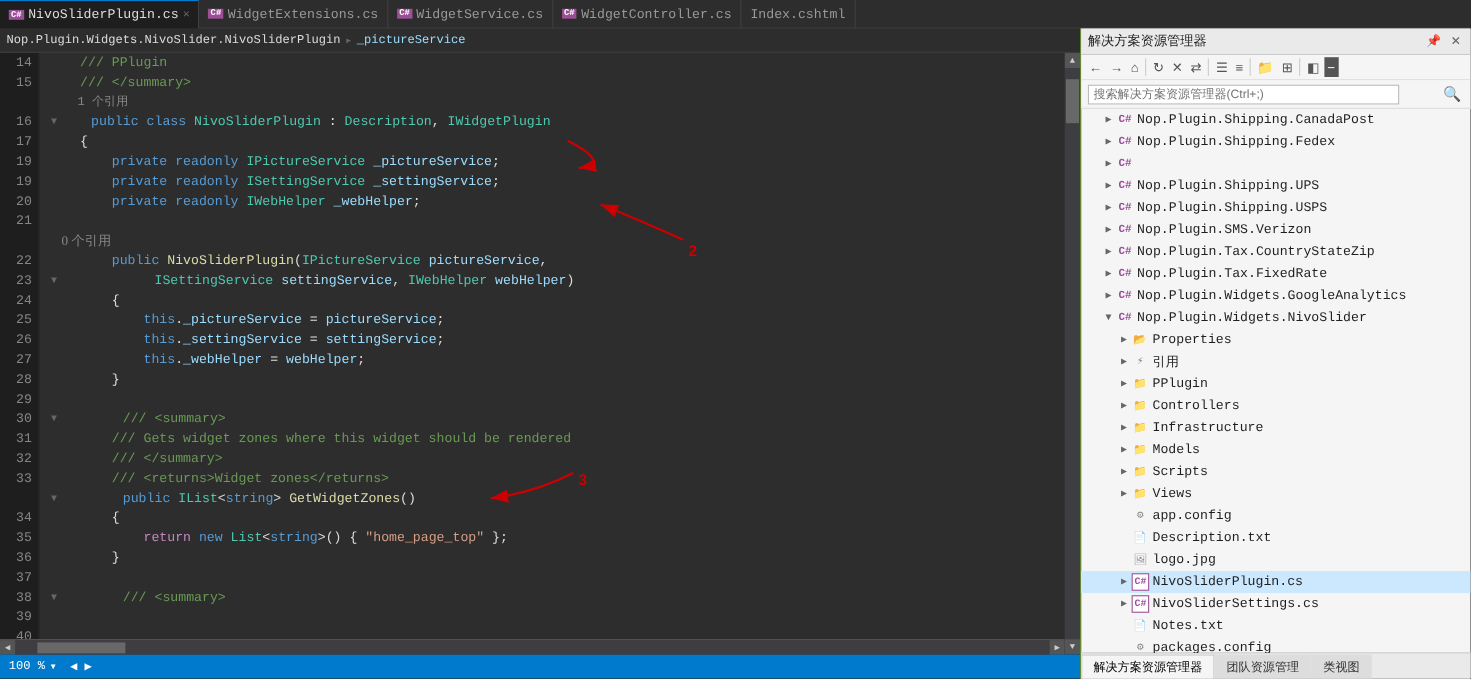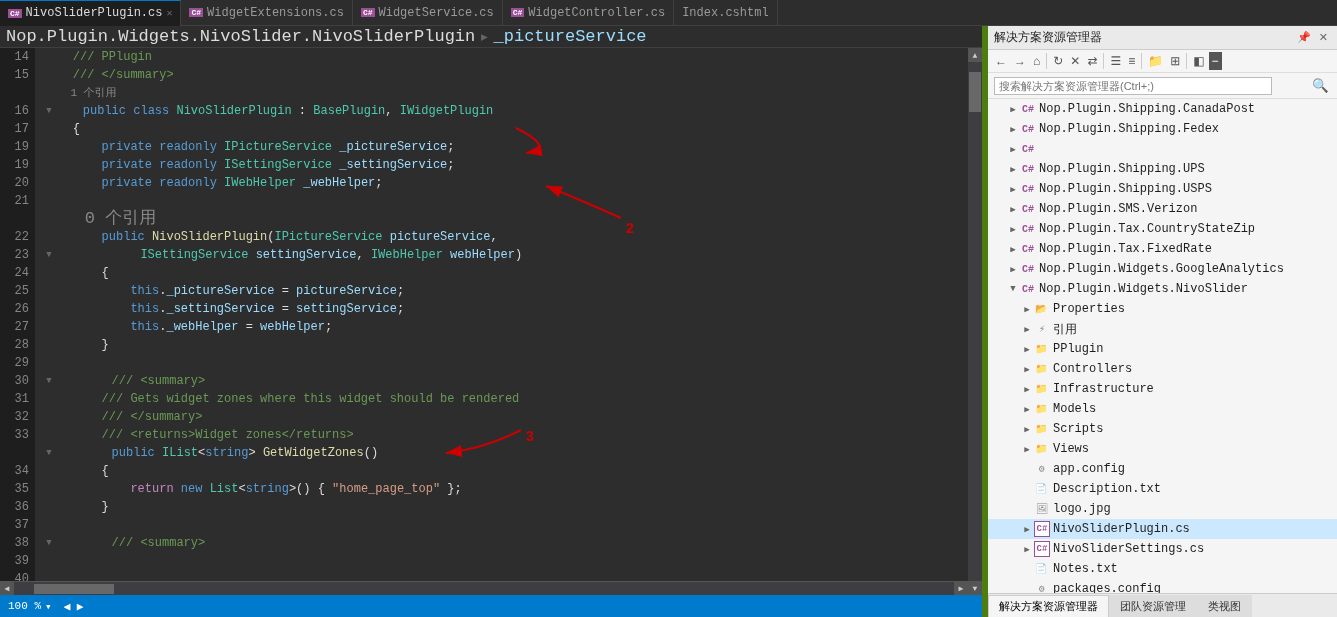--- a/index.html
+++ b/index.html
@@ -47,21 +47,21 @@
     }
 
     
     .breadcrumb-bar {
       display: flex;
       align-items: center;
       background: #2d2d2d;
       height: 22px;
       padding: 0 6px;
       border-bottom: 1px solid #3f3f3f;
-      font-size: 17px;
+      font-size: 11px;
       color: #999;
       gap: 4px;
     }
     .breadcrumb-bar .sep {
       color: #666;
     }
 
     
     .code-area {
       display: flex;
@@ -128,21 +128,21 @@
       align-items: center;
       gap: 4px;
     }
 
     
     .solution-panel {
       width: 355px;
       background: #f5f5f5;
       display: flex;
       flex-direction: column;
-      border-left: 6px solid #4d7c0f;
+      border-left: 1px solid #4d7c0f;
       color: #1e1e1e;
       font-size: 12px;
     }
     .solution-panel-header {
       display: flex;
       align-items: center;
       justify-content: space-between;
       background: #eaeaea;
       padding: 3px 6px;
       border-bottom: 1px solid #ccc;
@@ -471,21 +471,21 @@
               <div class="code-line">
                 <span class="comment">    /// &lt;/summary&gt;</span>
               </div>
 
               <div class="code-line">
                 <span class="comment" style="font-size:11px;color:#888;">    1 个引用</span>
               </div>
 
               <div class="code-line">
                 <span class="collapse-icon">▼</span>
-                <span class="plain">    </span><span class="kw">public</span><span class="plain"> </span><span class="kw">class</span><span class="plain"> </span><span class="type">NivoSliderPlugin</span><span class="plain"> : </span><span class="type">BasePlugin</span><span class="plain">, </span><span class="type">IWidgetPlugin</span>
+                <span class="plain">    </span><span class="kw">public</span><span class="plain"> </span><span class="kw">class</span><span class="plain"> </span><span class="type">NivoSliderPlugin</span><span class="plain"> : </span><span class="type">Description</span><span class="plain">, </span><span class="type">IWidgetPlugin</span>
               </div>
 
               <div class="code-line">
                 <span class="plain">    {</span>
               </div>
 
               <div class="code-line">
                 <span class="plain">        </span><span class="kw">private</span><span class="plain"> </span><span class="kw">readonly</span><span class="plain"> </span><span class="type">IPictureService</span><span class="plain"> </span><span class="ref">_pictureService</span><span class="plain">;</span>
               </div>
 
@@ -493,21 +493,21 @@
                 <span class="plain">        </span><span class="kw">private</span><span class="plain"> </span><span class="kw">readonly</span><span class="plain"> </span><span class="type">ISettingService</span><span class="plain"> </span><span class="ref">_settingService</span><span class="plain">;</span>
               </div>
 
               <div class="code-line">
                 <span class="plain">        </span><span class="kw">private</span><span class="plain"> </span><span class="kw">readonly</span><span class="plain"> </span><span class="type">IWebHelper</span><span class="plain"> </span><span class="ref">_webHelper</span><span class="plain">;</span>
               </div>
 
               <div class="code-line">&nbsp;</div>
 
               <div class="code-line">
-                <span style="font-size:17px;color:#888;">    0 个引用</span>
+                <span style="font-size:12px;color:#888;font-family:Liberation Serif, serif;">    0 个引用</span>
               </div>
 
               <div class="code-line">
                 <span class="plain">        </span><span class="kw">public</span><span class="plain"> </span><span class="method">NivoSliderPlugin</span><span class="plain">(</span><span class="type">IPictureService</span><span class="plain"> </span><span class="param">pictureService</span><span class="plain">,</span>
               </div>
 
               <div class="code-line">
                 <span class="collapse-icon">▼</span>
                 <span class="plain">            </span><span class="type">ISettingService</span><span class="plain"> </span><span class="param">settingService</span><span class="plain">, </span><span class="type">IWebHelper</span><span class="plain"> </span><span class="param">webHelper</span><span class="plain">)</span>
               </div>

